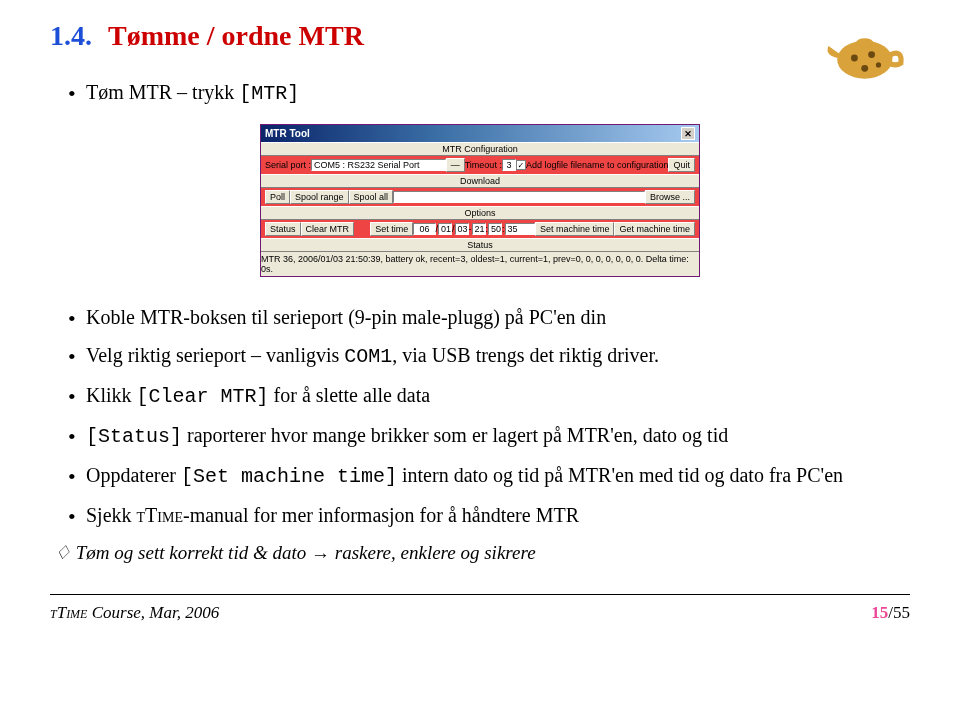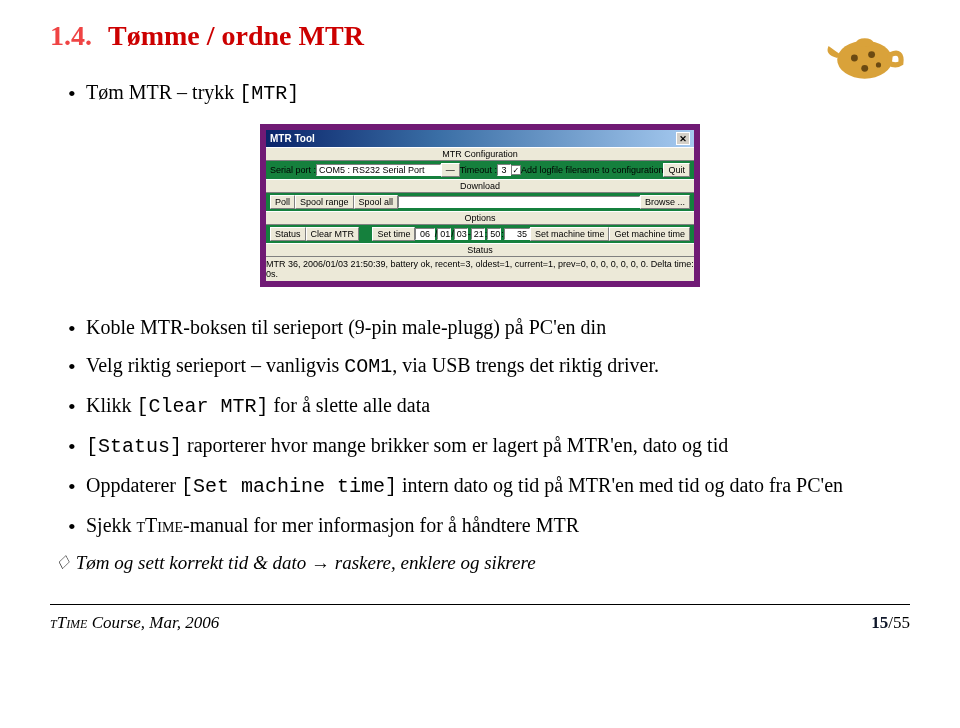--- a/index.html
+++ b/index.html
@@ -5,39 +5,39 @@
   * { box-sizing: border-box; margin: 0; padding: 0; }
   body {
     width: 960px;
     height: 728px;
     background: #fff;
     font-family: Georgia, 'Times New Roman', serif;
     color: #000;
     position: relative;
     padding: 20px 50px 0 50px;
   }
-  .section-num { color: #ef4444; font-weight: bold; font-size: 28px; }
+  .section-num { color: #1d4ed8; font-weight: bold; font-size: 28px; }
   .section-title { color: #cc0000; font-weight: bold; font-size: 28px; }
   .header-row { display: flex; align-items: flex-start; }
   .header-text { flex: 1; }
   .teapot-wrap { width: 90px; }
   .teapot { width: 86px; height: 64px; }
   .bullets { margin-top: 24px; font-size: 20px; line-height: 1.6; }
   .bullets ul { list-style: none; padding-left: 18px; }
   .bullets li { position: relative; padding-left: 18px; margin-bottom: 6px; }
   .bullets li::before {
     content: "•"; position: absolute; left: 0; top: 0; color: #000; font-size: 22px;
   }
   .mono { font-family: 'Courier New', monospace; }
   .screenshot-wrap { text-align: center; margin: 8px 0 14px 0; }
   .mtrtool {
     display: inline-block;
     width: 440px;
-    background: #15803d;
-    border: 6px solid #701a75;
+    background: #ef4444;
+    border: 1px solid #701a75;
     font-family: Tahoma, Arial, sans-serif;
     font-size: 9px;
     color: #000;
     text-align: left;
   }
   .titlebar {
     background: linear-gradient(to right, #0a246a, #3a6ea5 40%, #a6caf0);
     color: #fff; font-weight: bold;
     padding: 2px 4px;
     display: flex; justify-content: space-between; align-items: center;
@@ -64,21 +64,21 @@
     border-bottom-color: #fff; border-right-color: #fff;
     padding: 0 2px; font-size: 9px;
   }
   .cb { width: 10px; height: 10px; border: 1px solid #808080; background:#fff; display:inline-flex; align-items:center; justify-content:center; font-size:8px; }
   .status-line { padding: 2px 0; font-size: 9px; background: #ece9d8; }
   .smallcaps { font-variant: small-caps; }
   .diamond-line { font-style: italic; font-size: 19px; margin-top: 10px; padding-left: 4px;}
   hr.rule { border: none; border-top: 1px solid #000; margin: 30px 0 8px 0; }
   .footer { display: flex; justify-content: space-between; font-size: 17px; font-style: italic; }
   .footer .pg { font-style: normal; }
-  .footer .pgcur { color: #0f172a; font-weight: bold; margin-top: 24px; }
+  .footer .pgcur { color: #ec4899; font-weight: bold; margin-top: 24px; }
 </style>
 </head>
 <body>
 
 <div class="header-row">
   <div class="header-text">
     <span class="section-num">1.4.</span>
     &nbsp;&nbsp;
     <span class="section-title">Tømme / ordne MTR</span>
     <div class="bullets">
@@ -137,21 +137,21 @@
       <span class="field" style="width:26px;text-align:center">06</span>
         <span>/</span>
       <span class="field" style="width:14px;text-align:center">01</span>
         <span>/</span>
       <span class="field" style="width:14px;text-align:center">03</span>
         <span>-</span>
       <span class="field" style="width:14px;">21</span>
         <span>:</span>
       <span class="field" style="width:14px;text-align:center">50</span>
         <span>:</span>
-      <span class="field" style="width:36px;text-align:right">35</span>
+      <span class="field" style="width:36px;text-align:left">35</span>
       <span class="btn">Set machine time</span>
       <span class="btn">Get machine time</span>
     </div>
     <div class="panel-hdr">Status</div>
     <div class="status-line">MTR 36, 2006/01/03 21:50:39, battery ok, recent=3, oldest=1, current=1, prev=0, 0, 0, 0, 0, 0, 0. Delta time: 0s.</div>
   </div>
 </div>
 
 <div class="bullets">
   <ul>

